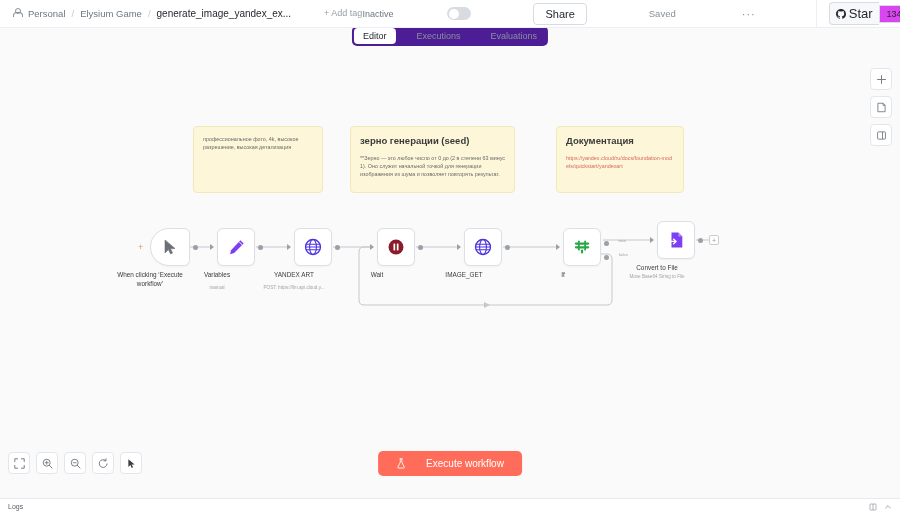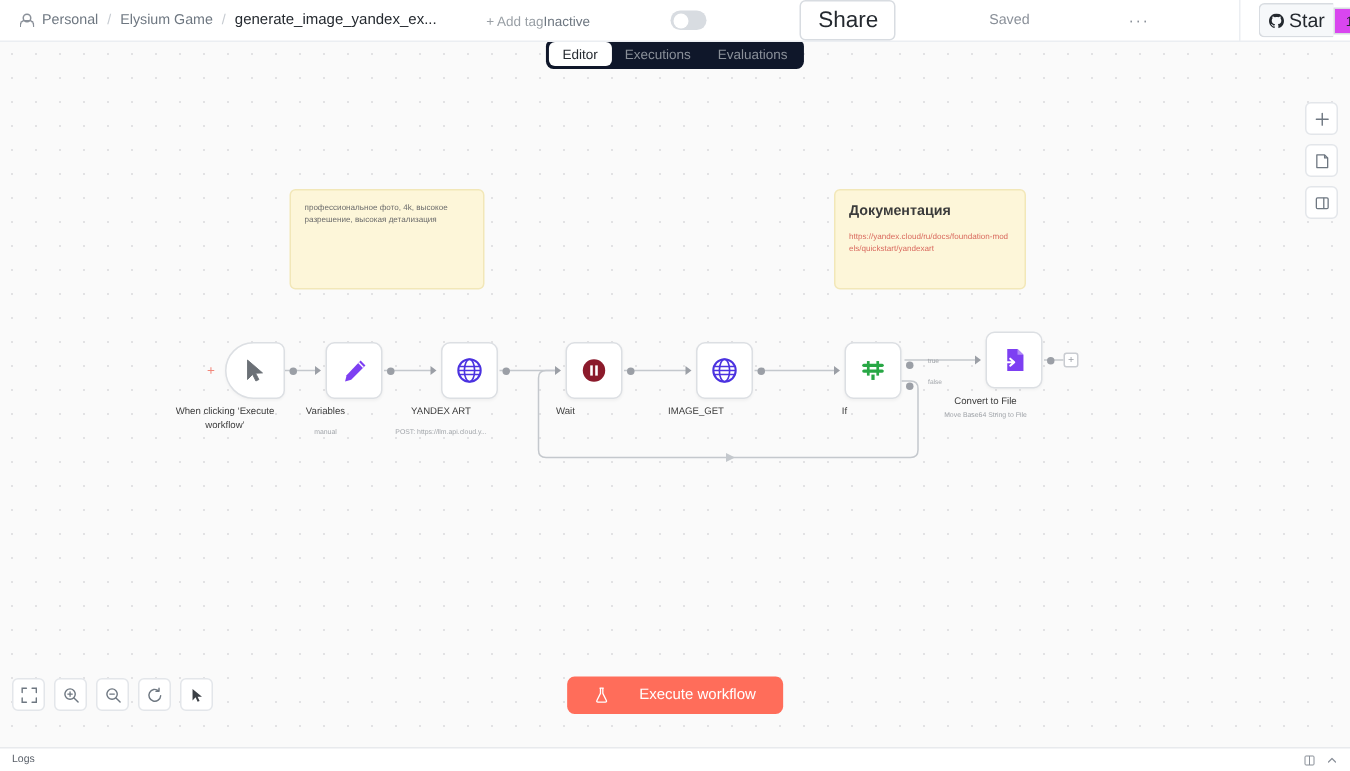--- a/index.html
+++ b/index.html
@@ -9,21 +9,21 @@
     background: #fff; overflow: hidden;
   }
   body { position: relative; }
 
   
   .header {
     position: absolute; top: 0; left: 0; width: 900px; height: 28px;
     background: #fff; border-bottom: 1px solid #ebeef2;
     display: flex; align-items: center; z-index: 40;
   }
-  .breadcrumb { display: flex; align-items: center; padding-left: 12px; gap: 6px; }
+  .breadcrumb { display: flex; align-items: flex-start; padding-left: 12px; gap: 6px; }
   .bc-person-icon { width: 9px; height: 9px; position: relative; display: inline-block; margin-right: 1px; }
   .bc-person-icon::before {
     content: ""; position: absolute; top: 0px; left: 2.5px; width: 4px; height: 4px;
     border-radius: 50%; border: 1px solid #8a9099;
   }
   .bc-person-icon::after {
     content: ""; position: absolute; bottom: 0.5px; left: 0.5px; width: 8px; height: 4px;
     border: 1px solid #8a9099; border-bottom: none; border-radius: 4px 4px 0 0;
   }
   .bc-item { font-size: 9.5px; color: #6e7781; white-space: nowrap; }
@@ -37,21 +37,21 @@
   .hr-inactive { font-size: 9px; color: #6e7781; margin-right: 6px; }
   .toggle {
     width: 24px; height: 13px; border-radius: 7px; background: #d8dce1;
     position: relative; margin-right: 14px;
   }
   .toggle::after {
     content: ""; position: absolute; top: 1.5px; left: 1.5px;
     width: 10px; height: 10px; border-radius: 50%; background: #fff;
   }
   .share-btn {
-    font-size: 15px; color: #24292f; border: 1px solid #d8dce1;
+    font-size: 11px; color: #24292f; border: 1px solid #d8dce1;
     border-radius: 4px; padding: 4px 11px; background: #fff; margin-right: 14px;
   }
   .saved-txt { font-size: 9.5px; color: #8a9099; margin-right: 18px; }
   .dots { font-size: 11px; color: #8a9099; letter-spacing: 1px; margin-right: 12px; line-height: 6px;}
   .gh-group {
     display: flex; align-items: stretch; border-left: 1px solid #ebeef2;
     height: 28px; padding-left: 12px; padding-right: 10px; align-items: center;
   }
   .gh-star {
     display: flex; align-items: center; gap: 3px;
@@ -61,21 +61,21 @@
   .gh-icon { width: 10px; height: 10px; display: block; }
   .gh-label { font-size: 13px; color: #24292f; }
   .gh-count {
     font-size: 9px; color: #24292f; border: 1px solid #d8dce1;
     border-radius: 0 4px 4px 0; padding: 3px 7px; background: #d946ef;
   }
 
   
   .tabs {
     position: absolute; top: 26px; left: 50%; transform: translateX(-50%);
-    display: flex; gap: 0; background: #0f172a; border-radius: 5px; padding: 2px;
+    display: flex; gap: 12px; background: #4c1d95; border-radius: 5px; padding: 2px;
     z-index: 35;
   }
   .tab { font-size: 9px; color: #8a9099; padding: 3px 9px; border-radius: 4px; white-space: nowrap; }
   .tab.active { background: #fff; color: #24292f; }
 
   
   .canvas {
     position: absolute; top: 28px; left: 0; width: 900px; height: 470px;
     background: #fafafa;
     background-image: radial-gradient(circle, #e2e2e4 0.7px, transparent 0.7px);
@@ -213,20 +213,24 @@
   <div class="tab">Executions</div>
   <div class="tab">Evaluations</div>
 </div>
 
 <div class="canvas">
 
   <div class="sticky" id="note1">
     <div class="sticky-body">профессиональное фото, 4k, высокое разрешение, высокая детализация</div>
   </div>
 
+  <div class="sticky" id="note2">
+    <div class="sticky-title">зерно генерации (seed)</div>
+    <div class="sticky-body">**Зерно — это любое число от 0 до (2 в степени 63 минус 1). Оно служит начальной точкой для генерации изображения из шума и позволяет повторять результат.</div>
+  </div>
 
   <div class="sticky" id="note3">
     <div class="sticky-title">Документация</div>
     <div class="sticky-link">https://yandex.cloud/ru/docs/foundation-models/quickstart/yandexart</div>
   </div>
 
   <svg class="wires">
 
     <path d="M190,219 L211,219" stroke="#c4c8cd" stroke-width="1" fill="none"></path>
 

